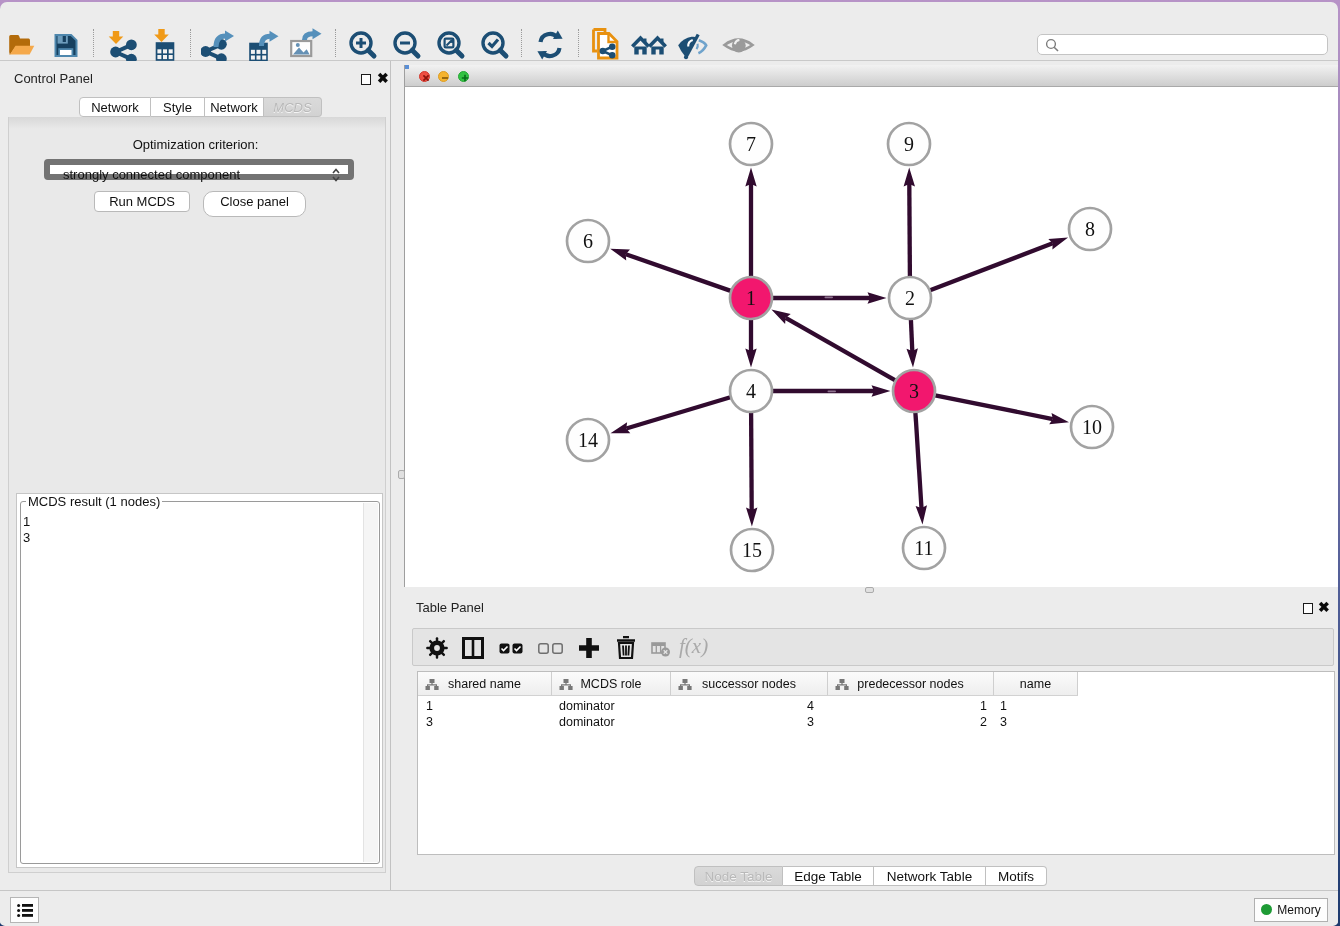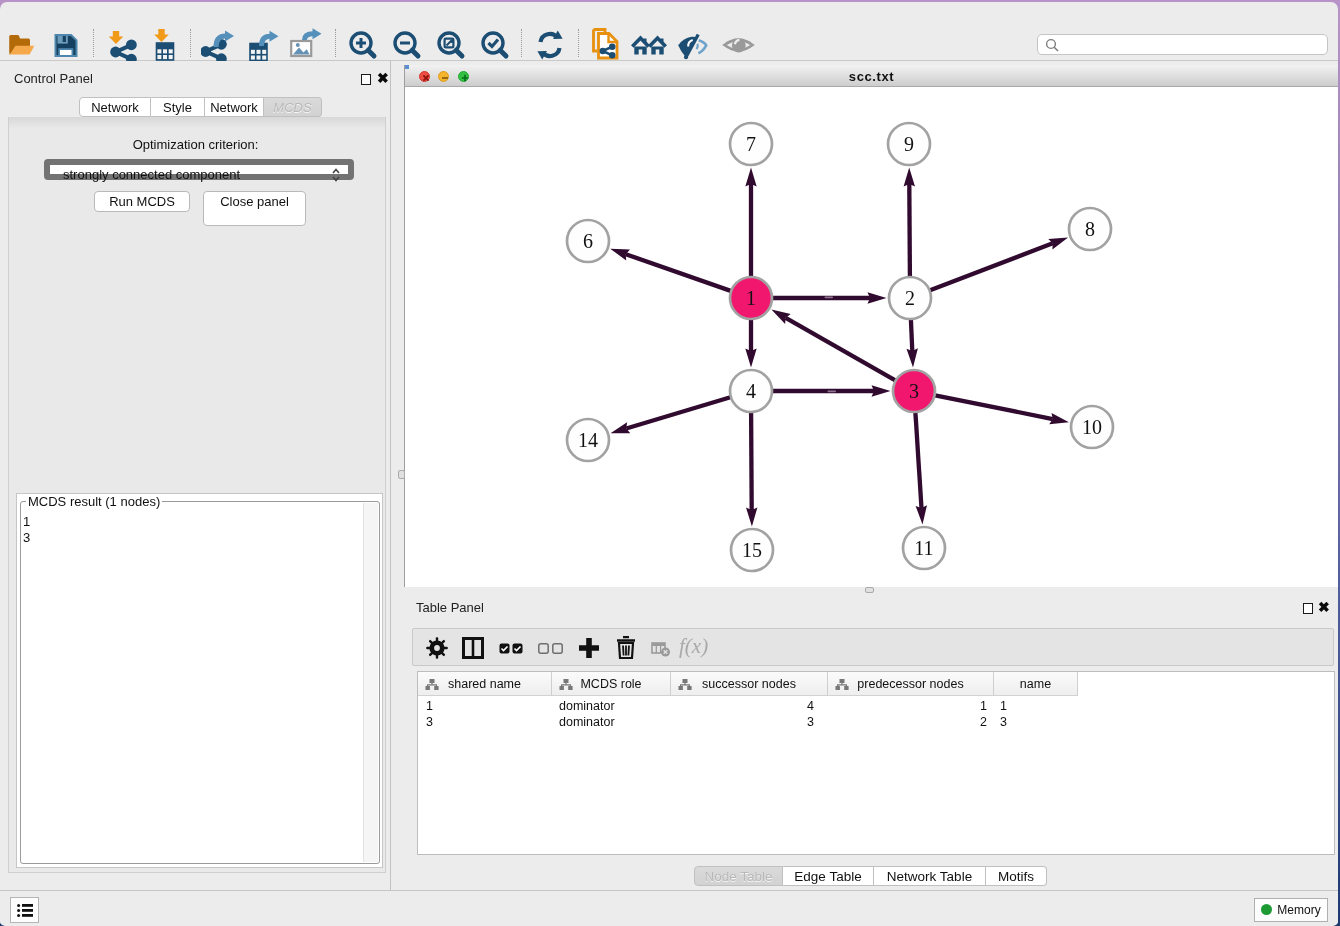--- a/index.html
+++ b/index.html
@@ -186,21 +186,21 @@
       <div class="tab tabsel" style="left:185px; width:58px; border-left:none; border-radius:0 4px 4px 0;font-style:italic;">MCDS</div>
     </div>
     <div id="cpcontent"></div>
     <div style="position:absolute;left:0;top:76px;width:391px;text-align:center;font-size:13px;color:#111;">Optimization criterion:</div>
     <div style="position:absolute;left:44px;top:98px;width:310px;height:21px;background:#fff;border:6px solid #737373;border-radius:4px;font-size:13px;color:#111;line-height:19px;padding-left:13px;">strongly connected component
       <svg style="position:absolute;right:7px;top:3px;" width="10" height="14" viewBox="0 0 10 14">
           <path d="M2 5 L5 1.5 L8 5 M2 9 L5 12.5 L8 9" fill="none" stroke="#444" stroke-width="1.6"></path>
         </svg>
     </div>
     <div class="btn" style="left:94px;top:130px;width:96px;height:21px;line-height:20px;">Run MCDS</div>
-    <div class="btn" style="left:203px;top:130px;width:103px;height:35px;line-height:20px;">Close panel</div>
+    <div class="btn" style="left:203px;top:130px;width:103px;height:26px;line-height:20px;border-radius:10px;">Close panel</div>
 
     <div style="position:absolute;left:16px;top:432px;width:367px;height:375px;background:#fff;border:1px solid #c6c6c6;">
       <div style="position:absolute;left:3px;top:7px;width:360px;height:363px;border:1px solid #9a9a9a;border-radius:3px;"></div>
       <div style="position:absolute;left:9px;top:0px;background:#fff;padding:0 2px;font-size:13px;color:#111;">MCDS result (1 nodes)</div>
       <div style="position:absolute;left:6px;top:20px;font-size:13px;color:#111;line-height:16px;">1<br>3</div>
       <div style="position:absolute;left:346px;top:9px;width:15px;height:359px;background:#f5f5f5;border-left:1px solid #e3e3e3;"></div>
     </div>
   </div>
   <div id="netwin">
     <div id="nettitle">
@@ -210,21 +210,20 @@
         </svg>
       <div class="light" style="left:33px;background:#f5b32e;border:1px solid #dd9c22;"></div>
       <svg style="position:absolute;left:35.5px;top:8.5px;" width="8" height="8" viewBox="0 0 8 8">
           <path d="M1 4 L7 4" stroke="#9a6a10" stroke-width="1.8"></path>
         </svg>
       <div class="light" style="left:53px;background:#33c243;border:1px solid #25a835;"></div>
       <svg style="position:absolute;left:55.5px;top:8.5px;" width="8" height="8" viewBox="0 0 8 8">
           <path d="M4 0.8 L4 7.2 M0.8 4 L7.2 4" stroke="#0a6e1d" stroke-width="1.7"></path>
         </svg>
       <div style="position:absolute;left:0;top:0;width:4px;height:4px;background:#5a8fd6;"></div>
-      <div style="position:absolute;top:4px;left:0;width:100%;text-align:center;font-size:13px;color:#111;font-weight:bold;letter-spacing:0.6px;">scc.txt</div>
     </div>
     <div id="netcanvas">
 <svg width="934" height="500" viewBox="0 0 934 500" style="position:absolute;left:0;top:0;">
 <line x1="346.0" y1="189.5" x2="346.0" y2="97.0" stroke="#310b2f" stroke-width="4.3"></line>
 <polygon points="346.0,80.5 351.7,99.5 346.0,97.0 340.3,99.5" fill="#310b2f"></polygon>
 <line x1="325.7" y1="203.9" x2="220.8" y2="167.2" stroke="#310b2f" stroke-width="4.3"></line>
 <polygon points="205.2,161.8 225.0,162.6 220.8,167.2 221.2,173.4" fill="#310b2f"></polygon>
 <line x1="367.5" y1="211.0" x2="465.0" y2="211.0" stroke="#310b2f" stroke-width="4.3"></line>
 <polygon points="481.5,211.0 462.5,216.7 465.0,211.0 462.5,205.3" fill="#310b2f"></polygon>
 <line x1="346.0" y1="232.5" x2="346.0" y2="264.0" stroke="#310b2f" stroke-width="4.3"></line>

